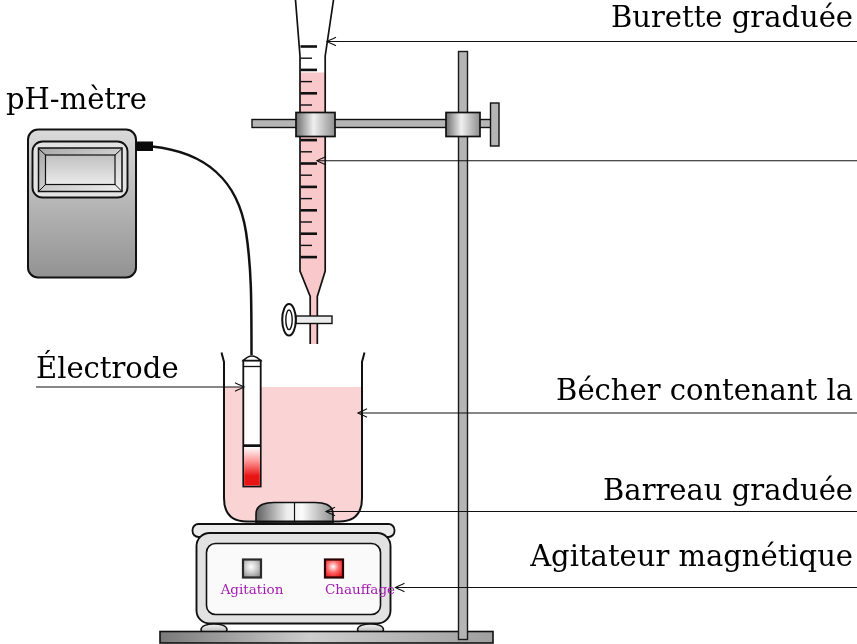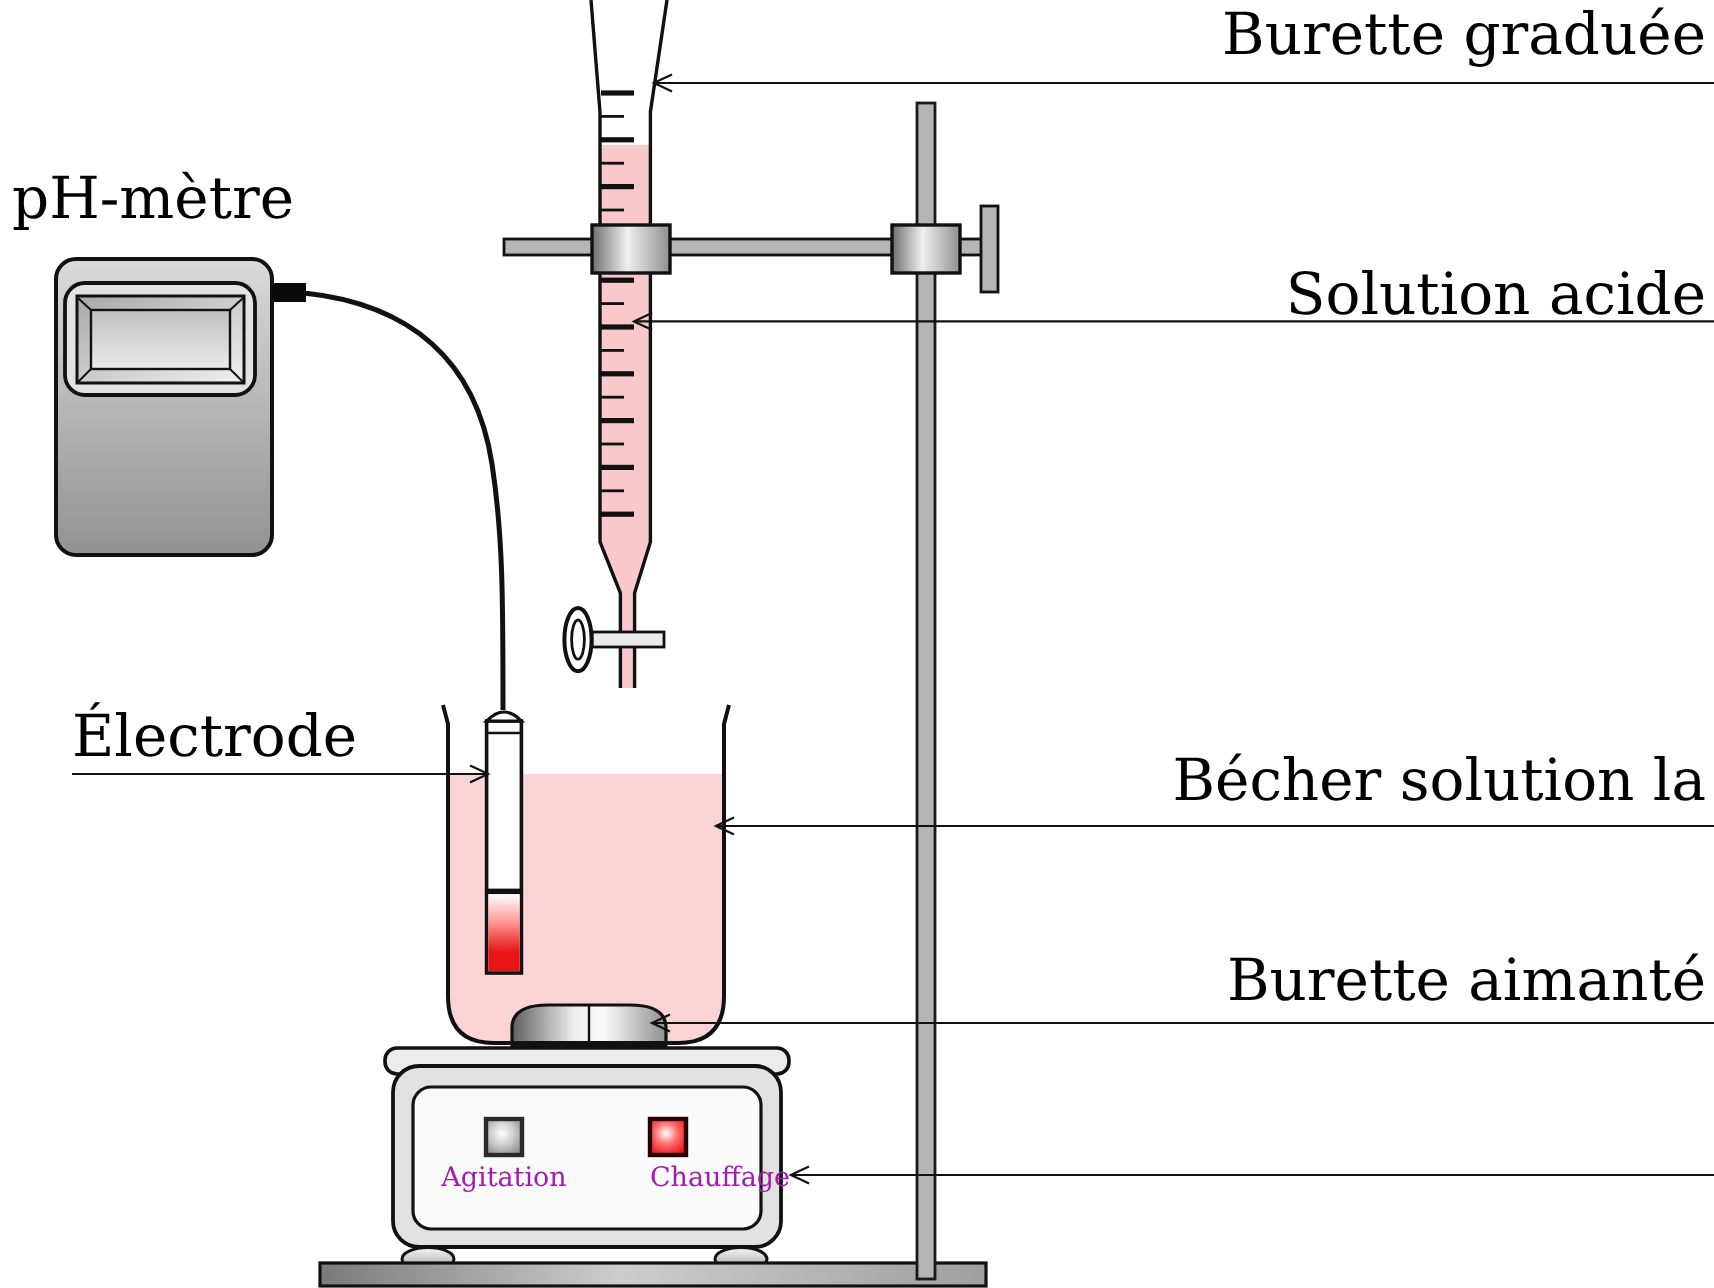--- a/index.html
+++ b/index.html
@@ -173,21 +173,21 @@
     <line x1="358" y1="413" x2="857" y2="413"></line>
     <path d="M 367 408.8 Q 360.5 411.8 358 413 Q 360.5 414.2 367 417.2"></path>
     <line x1="326" y1="511.5" x2="857" y2="511.5"></line>
     <path d="M 335 507.3 Q 328.5 510.3 326 511.5 Q 328.5 512.7 335 515.7"></path>
     <line x1="395.5" y1="587.5" x2="857" y2="587.5"></line>
     <path d="M 404.5 583.3 Q 398 586.3 395.5 587.5 Q 398 588.7 404.5 591.7"></path>
   </g>
 </svg>
 
 <div class="lbl right" style="top:2px;">Burette graduée</div>
-<div class="lbl right" style="top:132px;">Solution acide</div>
 <div class="lbl" style="left:6px;top:84px;">pH-mètre</div>
 <div class="lbl" style="left:36px;top:353px;">Électrode</div>
-<div class="lbl right" style="top:375px;">Bécher solution la</div>
-<div class="lbl right" style="top:475px;">Burette aimanté</div>
+<div class="lbl right" style="top:375px;">Bécher contenant la</div>
+<div class="lbl right" style="top:475px;">Barreau graduée</div>
+<div class="lbl right" style="top:541px;">Agitateur magnétique</div>
 <div class="lbl-small" style="left:212px;top:583px;">Agitation</div>
 <div class="lbl-small" style="left:294px;top:583px;margin-left:26px;">Chauffage</div>
 
 </div>
 
 </body></html>

